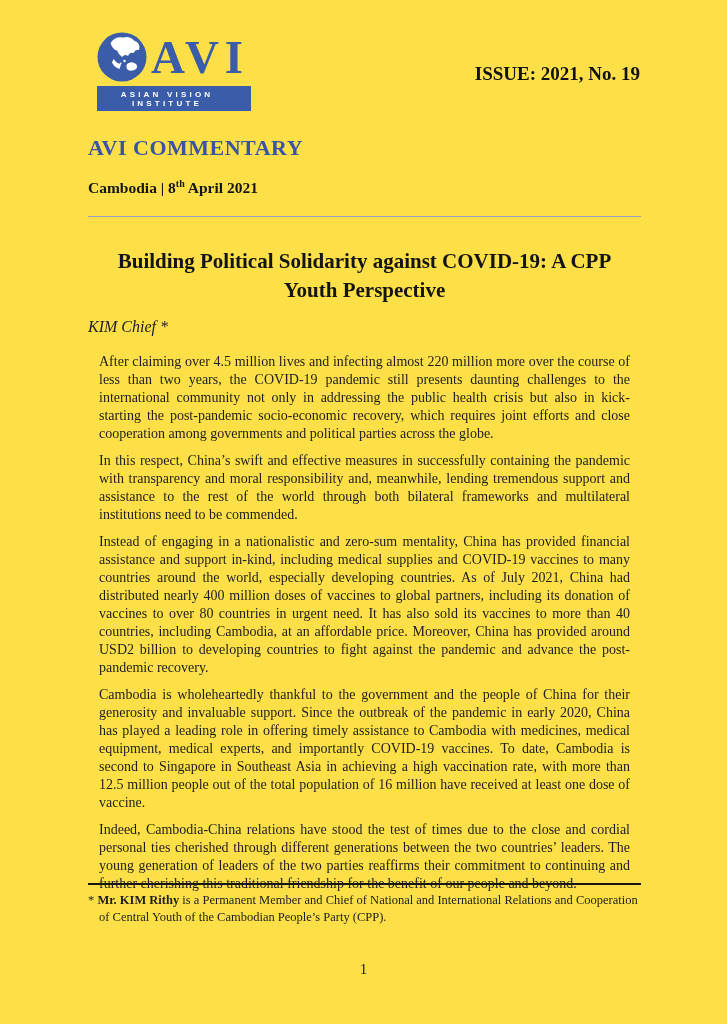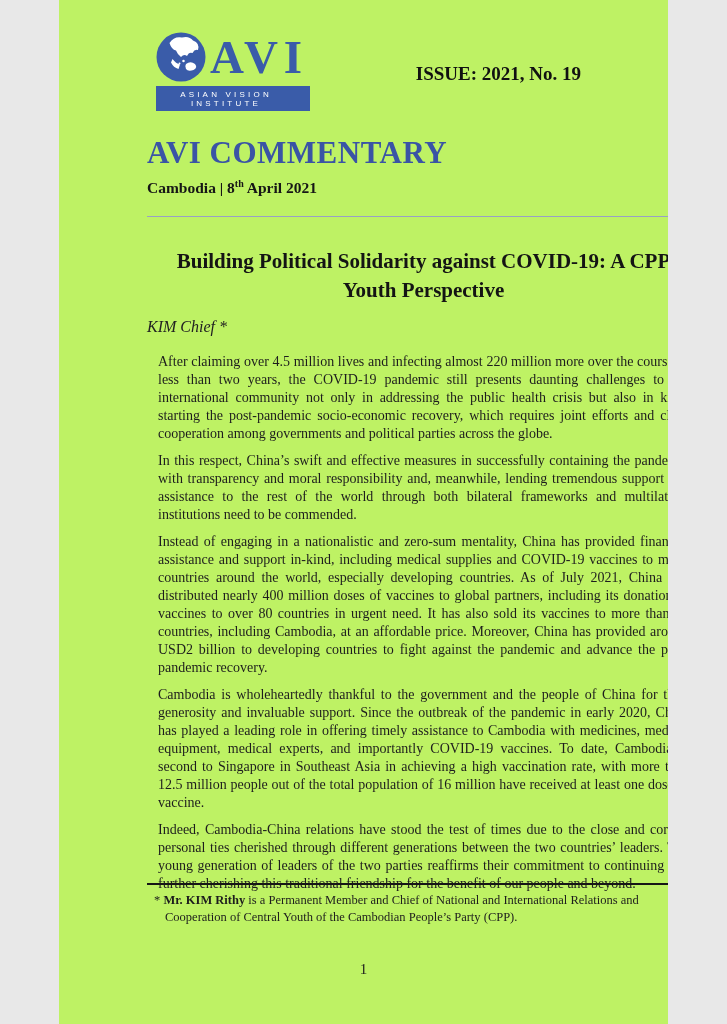--- a/index.html
+++ b/index.html
@@ -1,51 +1,51 @@
 <!DOCTYPE html>
 <html><head>
 <meta charset="utf-8">
 <style>
   * { margin: 0; padding: 0; box-sizing: border-box; }
   html, body { background: #e8e8e8; }
   .page {
     position: relative;
-    width: 609px;
+    width: 727px;
     height: 1024px;
-    background: #bef264;
+    background: #fde047;
     margin: 0 auto;
     font-family: "Liberation Serif", serif;
     color: #1d1d1d;
     overflow: hidden;
   }
 
   
   .logo { position: absolute; left: 97px; top: 32px; width: 154px; }
   .logo-top { display: flex; align-items: center; }
   .globe { width: 50px; height: 50px; margin-right: 4px; flex: 0 0 auto; }
   .logo-acronym {
     font-size: 47px; font-weight: bold; line-height: 1;
     letter-spacing: 6px; color: #3A5CA9;
     font-family: "Liberation Serif", serif;
   }
   .logo-bar {
     margin-top: 4px; background: #3A5CA9; color: #ffffff;
     font-family: "Liberation Sans", sans-serif;
-    font-size: 8px; font-weight: normal; letter-spacing: 3.2px;
+    font-size: 8px; font-weight: bold; letter-spacing: 3.2px;
     text-align: center; padding: 4px 16px 3px 2px;
   }
   .issue {
     position: absolute; top: 63px; right: 87px;
     font-size: 19px; font-weight: bold; color: #111;
   }
 
   
   .series-title {
     position: absolute; left: 88px; top: 135px;
-    font-size: 31px; font-weight: bold; color: #3A54A5;
+    font-size: 22px; font-weight: bold; color: #3A54A5;
     letter-spacing: 0.5px;
   }
   .dateline {
     position: absolute; left: 88px; top: 178px;
     font-size: 15.5px; font-weight: bold; color: #161616;
   }
   .dateline sup { font-size: 10px; margin-top: 36px; }
   .rule {
     position: absolute; left: 88px; top: 216px; width: 553px;
     border: 0; border-top: 1px solid #98A1C4;
@@ -58,21 +58,21 @@
   .byline { font-style: italic; font-size: 16px; margin: 0 0 17px; color: #222; }
   article p {
     font-size: 14px; line-height: 18px; text-align: justify;
     margin: 0 11px 9px; color: #1d1d1d;
   }
 
   
   .footnote { position: absolute; left: 88px; top: 883px; width: 553px; }
   .footnote-rule { border-top: 2.5px solid #161616; margin-bottom: 7px; }
   .footnote p {
-    font-size: 12.5px; line-height: 16.5px; margin: 7px;
+    font-size: 12.5px; line-height: 16.5px; margin: 0;
     padding-left: 11px; text-indent: -11px; color: #1d1d1d; font-family: Liberation Serif, serif;
   }
   .footnote b { font-weight: bold; }
 
   .page-number {
     position: absolute; top: 961px; left: 0; width: 100%;
     text-align: center; font-size: 15px; color: #1d1d1d;
   }
 </style>
 </head>

